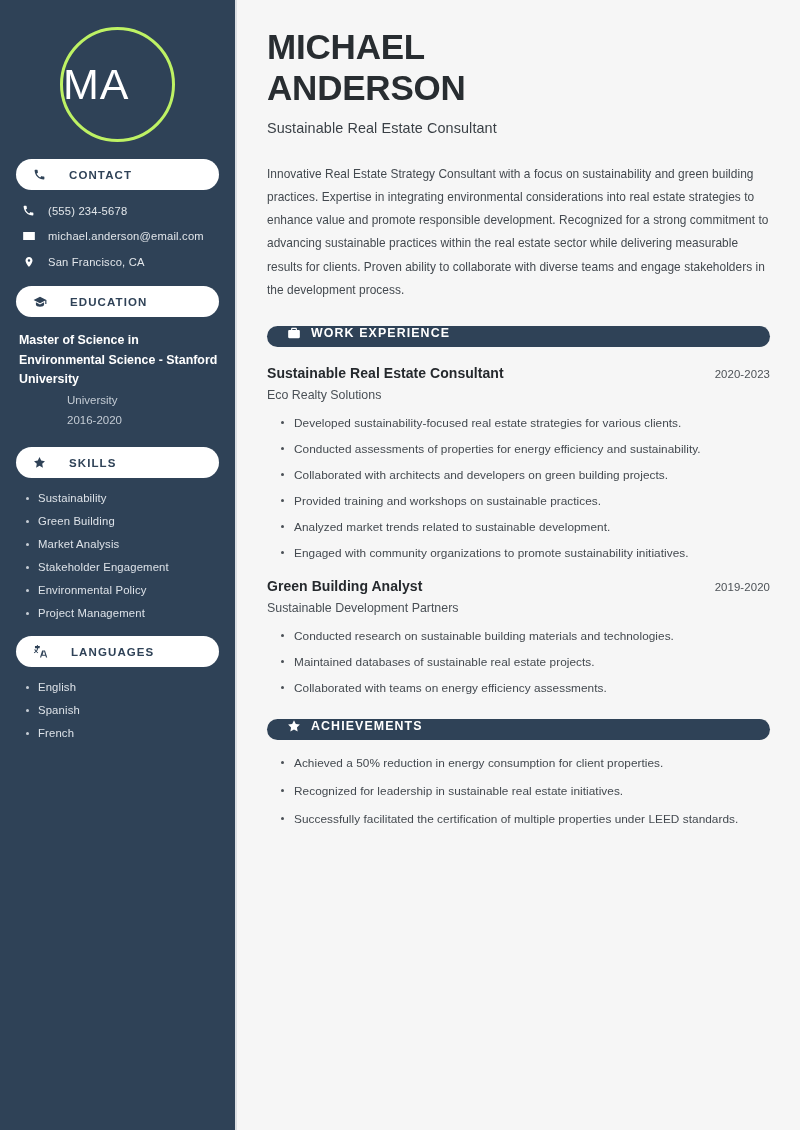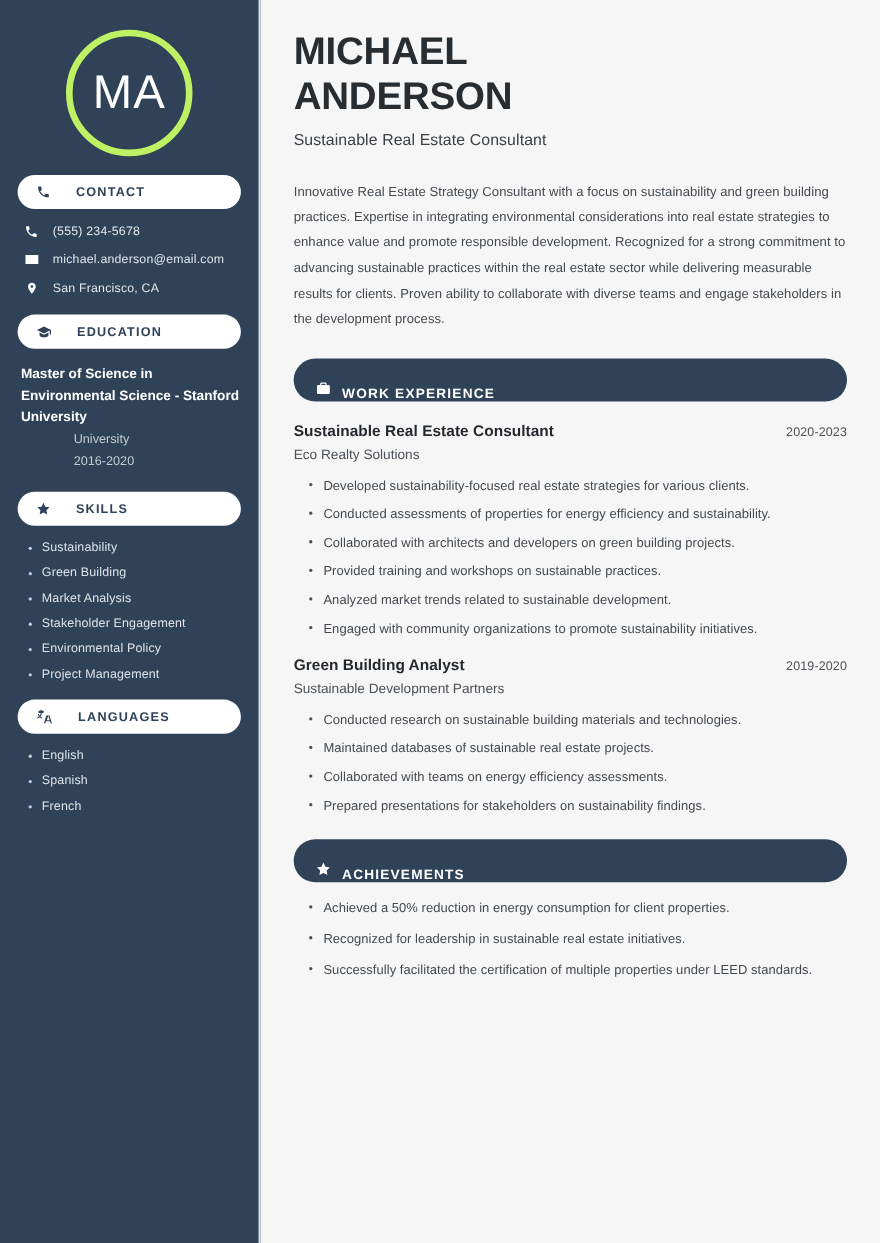--- a/index.html
+++ b/index.html
@@ -32,24 +32,24 @@
 
   .monogram-wrap {
     display: flex;
     justify-content: center;
     padding-top: 27px;
   }
   .monogram {
     width: 115px;
     height: 115px;
     border-radius: 50%;
-    border: 6px solid #bef264;
+    border: 3px solid #bef264;
     display: flex;
     align-items: center;
-    justify-content: center;
+    justify-content: flex-start;
   }
   .monogram-text {
     color: #ffffff;
     font-size: 43px;
     font-weight: 400;
     letter-spacing: 1px;
     line-height: 1;
   }
 
   .pill {
@@ -146,23 +146,23 @@
     font-size: 11.9px;
     line-height: 1.95;
     letter-spacing: 0.05px;
     max-width: 505px;
   }
 
   .sec-bar {
     margin-top: 24px;
     background: #2f4257;
     border-radius: 999px;
-    height: 39px;
-    display: flex;
-    align-items: flex-end;
+    height: 21px;
+    display: flex;
+    align-items: flex-start;
     padding-left: 20px;
     gap: 10px;
   }
   .sec-bar-label {
     color: #ffffff;
     font-size: 12.4px;
     font-weight: bold;
     letter-spacing: 1.1px;
   }
 
@@ -370,21 +370,20 @@
     <div class="job">
       <div class="job-head">
         <span class="job-title">Green Building Analyst</span>
         <span class="job-dates">2019-2020</span>
       </div>
       <div class="job-company">Sustainable Development Partners</div>
       <div class="job-bullets">
         <div class="job-bullet">Conducted research on sustainable building materials and technologies.</div>
         <div class="job-bullet">Maintained databases of sustainable real estate projects.</div>
         <div class="job-bullet">Collaborated with teams on energy efficiency assessments.</div>
-        <div class="job-bullet">Prepared presentations for stakeholders on sustainability findings.</div>
       </div>
     </div>
 
     <div class="sec-bar">
       <span class="ico">
         <svg width="14" height="14" viewBox="0 0 24 24" fill="#ffffff">
             <path d="M12 2l3.1 6.5 7 1-5.1 5 1.3 7-6.3-3.4L5.7 21.5l1.3-7-5.1-5 7-1L12 2z"></path>
           </svg>
       </span>
       <span class="sec-bar-label">ACHIEVEMENTS</span>

